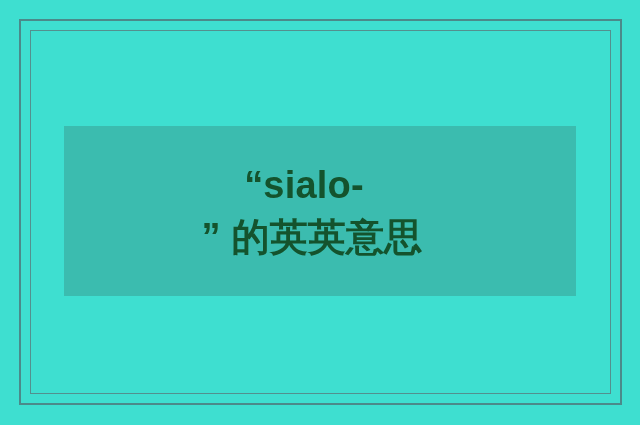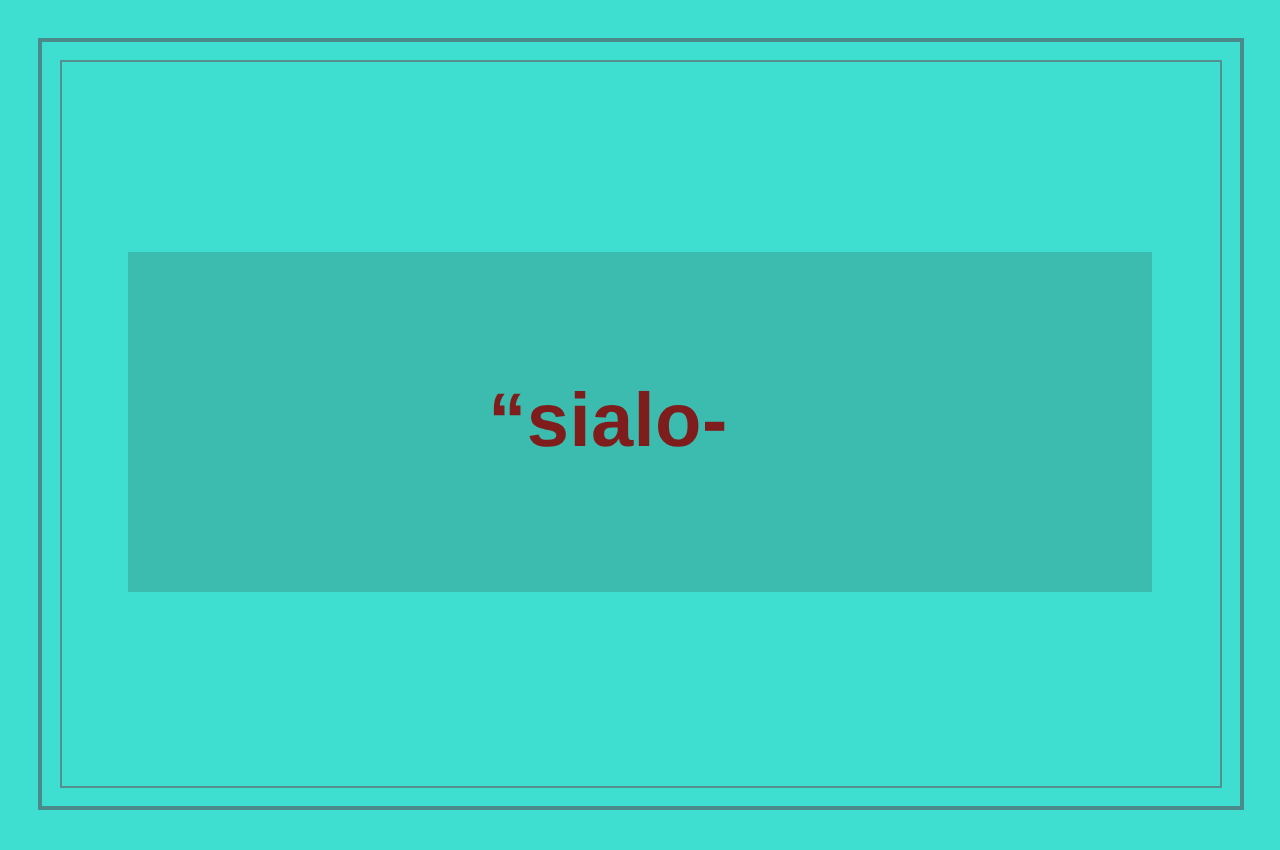--- a/index.html
+++ b/index.html
@@ -61,21 +61,21 @@
     height: 100%;
     display: flex;
     flex-direction: column;
     justify-content: center;
     align-items: center;
     box-sizing: border-box;
     padding: 0 14px;
   }
 
   .title-line {
-    color: #7f1d1d;
+    color: #14532d;
     font-family: "Liberation Sans", "DejaVu Sans", sans-serif;
     font-weight: bold;
     font-size: 38px;
     line-height: 1.38;
     letter-spacing: 0.2px;
     white-space: pre;
     text-align: center;
     margin: 0;
   }
   .title-line.line-1 {
@@ -90,16 +90,17 @@
 <body>
 
 <div class="canvas">
 
   <div class="frame-outer"></div>
   <div class="frame-inner"></div>
 
   <div class="panel">
     <div class="panel-text">
       <div class="title-line line-1">“sialo-</div>
+      <div class="title-line line-2">” 的英英意思</div>
     </div>
   </div>
 
 </div>
 
 </body></html>

